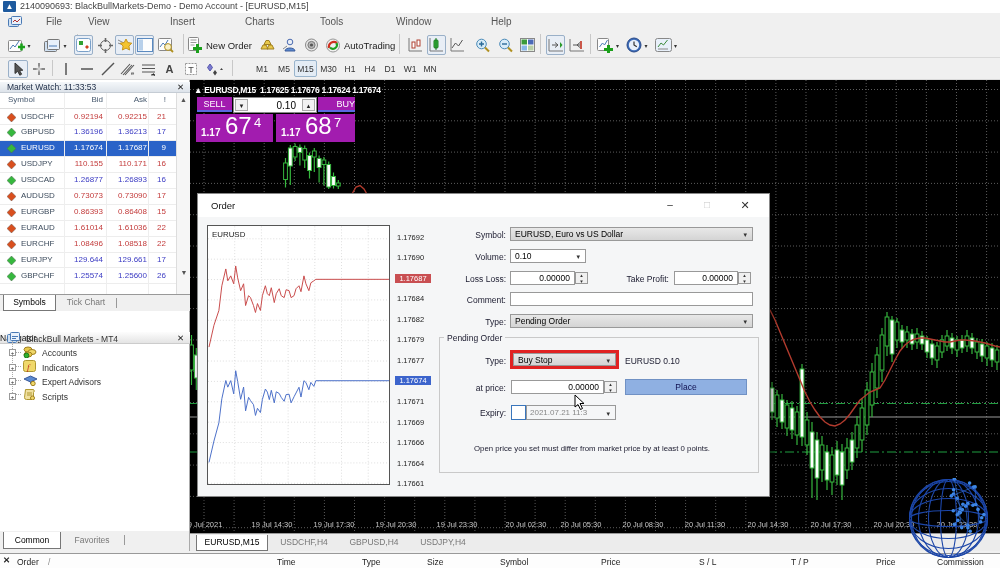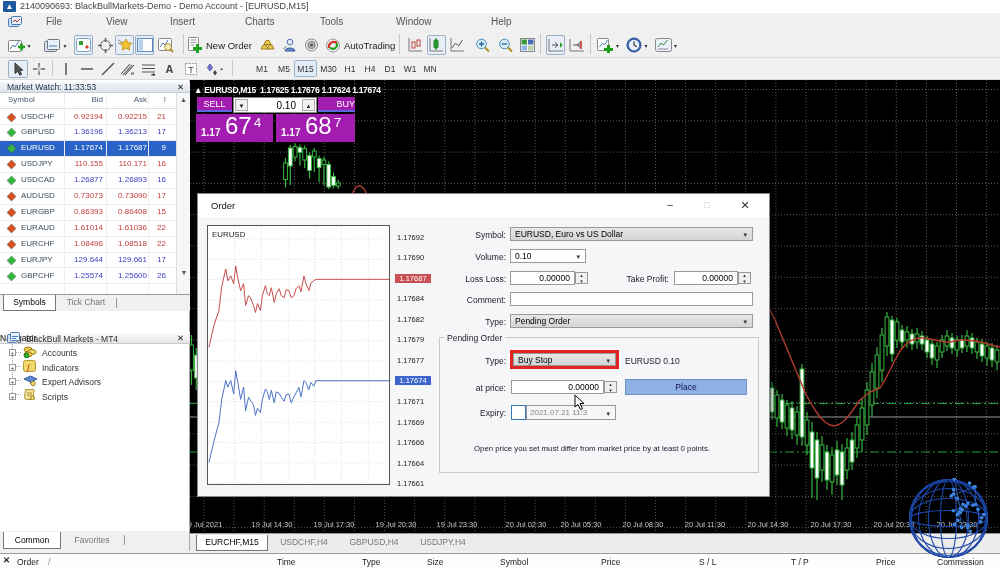--- a/index.html
+++ b/index.html
@@ -74,21 +74,21 @@
       <div class="ico">▲</div>
       <div class="txt">2140090693: BlackBullMarkets-Demo - Demo Account - [EURUSD,M15]</div>
     </div>
   <div id="menubar" class="abs">
       <svg style="position:absolute;left:8px;top:3px" width="14" height="12" viewBox="0 0 14 12">
         <rect x="0.5" y="2.5" width="10" height="8" rx="1" fill="#cfe0f2" stroke="#4a7ab5"></rect>
         <rect x="3.5" y="0.5" width="10" height="8" rx="1" fill="#e8f0fa" stroke="#4a7ab5"></rect>
         <path d="M5 6 l2 -2 l2 2 l3 -3" stroke="#b03030" fill="none"></path>
       </svg>
       <span style="position:absolute;left:46px">File</span>
-      <span style="position:absolute;left:106px">View</span>
+      <span style="position:absolute;left:88px">View</span>
       <span style="position:absolute;left:170px">Insert</span>
       <span style="position:absolute;left:245px">Charts</span>
       <span style="position:absolute;left:320px">Tools</span>
       <span style="position:absolute;left:396px">Window</span>
       <span style="position:absolute;left:491px">Help</span>
     </div>
   <div id="toolbar1" class="abs">
       <div style="position:absolute;left:3px;top:4px;width:33px;height:20px;display:flex;align-items:center;justify-content:center">
         <svg width="17" height="15" viewBox="0 0 17 15">
           <rect x="0.5" y="2.5" width="13" height="11" rx="1" fill="#fdfdfd" stroke="#888"></rect>
@@ -654,21 +654,21 @@
       <div style="position:absolute;left:9px;top:67px;width:7px;height:7px;border:1px solid #999;background:#fff;font-size:6px;line-height:6px;text-align:center;color:#333">+</div>
       <div class="tree" style="left:42px;top:80.5px">Scripts</div>
       <div style="position:absolute;left:9px;top:81.5px;width:7px;height:7px;border:1px solid #999;background:#fff;font-size:6px;line-height:6px;text-align:center;color:#333">+</div>
   </div>
   <div id="navtabs" class="abs">
       <div class="tab tabact" style="left:3px;top:1px;width:58px;height:17px;line-height:16px">Common</div>
       <div class="tab tabin" style="left:63px;top:1px;width:58px;height:17px;line-height:16px">Favorites</div>
       <div style="position:absolute;left:124px;top:4px;width:1px;height:10px;background:#999"></div>
     </div>
   <div id="charttabs" class="abs">
-     <div class="tab tabact" style="left:6px;top:1px;width:72px;height:16px;line-height:15px">EURCHF,M15</div>
+     <div class="tab tabact" style="left:6px;top:1px;width:72px;height:16px;line-height:15px">EURUSD,M15</div>
      <div class="tab tabin" style="left:80px;top:1px;width:68px;height:16px;line-height:15px;text-align:center">USDCHF,H4</div>
      <div class="tab tabin" style="left:150px;top:1px;width:68px;height:16px;line-height:15px;text-align:center">GBPUSD,H4</div>
      <div class="tab tabin" style="left:220px;top:1px;width:66px;height:16px;line-height:15px;text-align:center">USDJPY,H4</div>
   </div>
   <div id="terminal" class="abs">
       <span style="left:3px;top:1px;font-weight:bold">✕</span>
       <span style="left:17px">Order</span>
       <span style="left:48px;color:#888">/</span>
       <span style="left:277px">Time</span>
       <span style="left:362px">Type</span>

